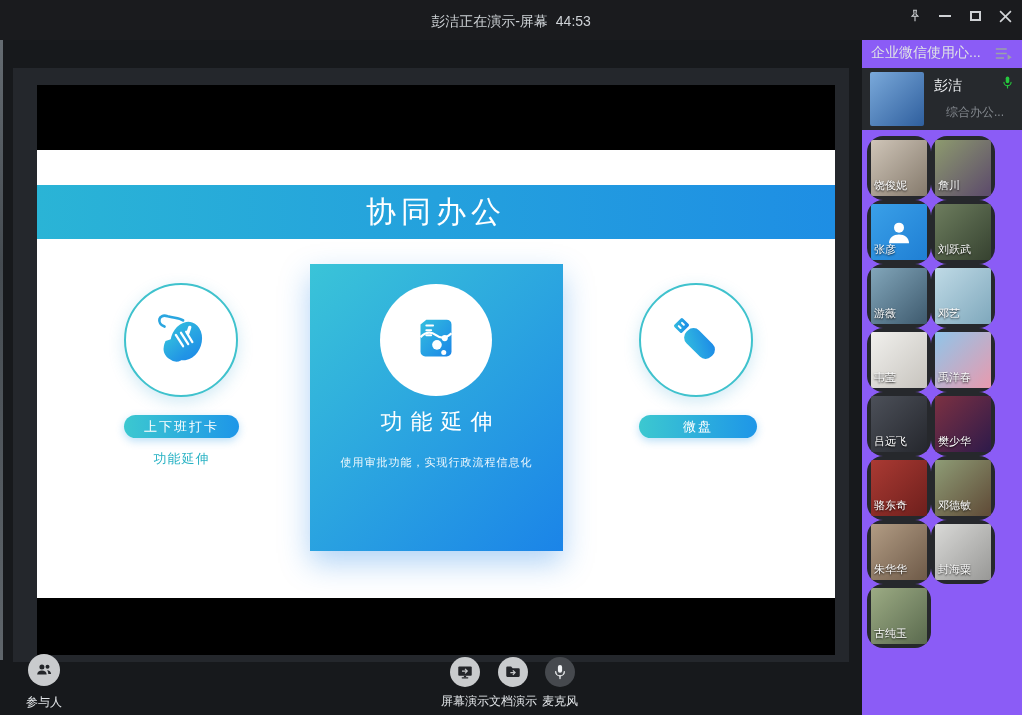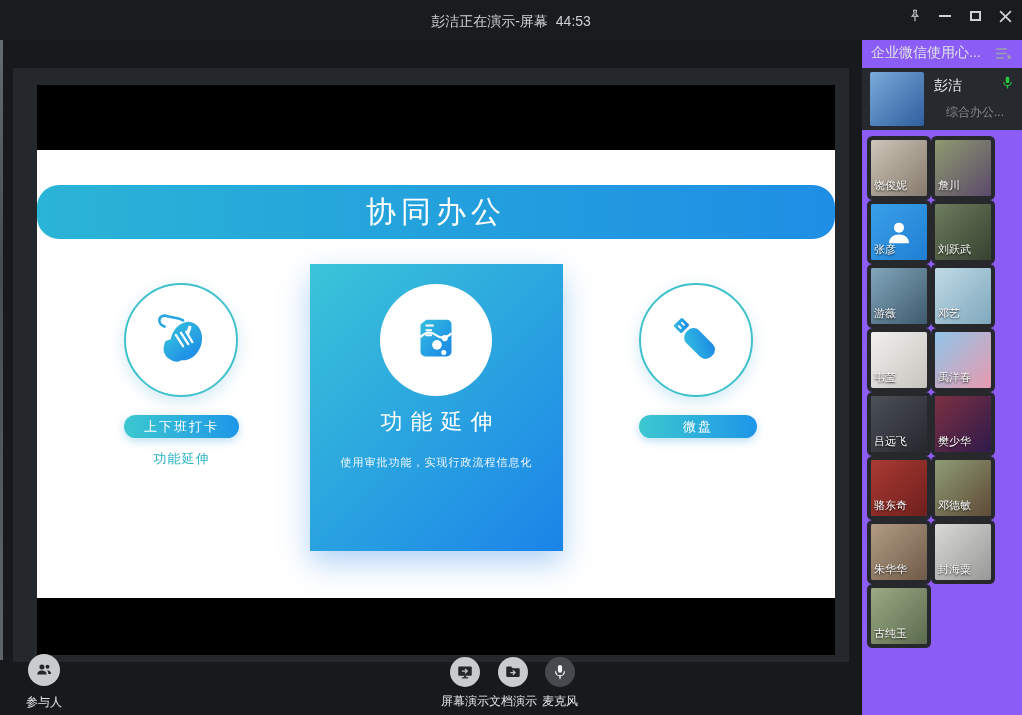--- a/index.html
+++ b/index.html
@@ -23,21 +23,21 @@
   .edge-sliver { position:absolute; left:0; top:0; width:3px; height:660px;
     background:linear-gradient(#aeb9c2,#6b757d 40%,#9aa4ac); opacity:.55; }
   
   .main { position:absolute; left:0; top:40px; width:862px; height:675px; }
   .stage-panel { position:absolute; left:13px; top:28px; width:836px; height:594px; background:#24272c; }
   .slide { position:absolute; left:24px; top:17px; width:798px; height:570px; background:#000; }
   .slide-white { position:absolute; left:0; top:65px; width:798px; height:448px; background:#ffffff; }
   .slide-black-bottom { position:absolute; left:0; top:513px; width:798px; height:57px; background:#000; }
   .banner { position:absolute; left:0; top:100px; width:798px; height:54px;
     background:linear-gradient(90deg,#2ab4d6,#1e8ee4);
-    display:flex; align-items:center; justify-content:center; gap:20px;border-radius:22px; }
+    display:flex; align-items:center; justify-content:center; gap:20px; }
   .dash { width:46px; height:4px; border-radius:2px; }
   .banner-title { font-size:30px; color:#fff; letter-spacing:5px; font-weight:500; }
   .feature-circle { position:absolute; width:114px; height:114px; border-radius:50%;
     background:#fff; border:2px solid #3fc2cd; box-shadow:0 5px 16px rgba(46,160,210,.22);
     display:flex; align-items:center; justify-content:center; }
   .fc-left { left:87px; top:198px; }
   .fc-right { left:602px; top:198px; }
   .pill-btn { position:absolute; top:330px; height:23px; border-radius:12px;
     background:linear-gradient(90deg,#3cc8d0,#1e96e8); color:#fff; font-size:13px;
     display:flex; align-items:center; justify-content:center; letter-spacing:2px;
@@ -76,21 +76,21 @@
   .sb-title { flex:1; font-size:14px; color:#dfe2e5; white-space:nowrap; overflow:hidden; }
   .presenter { position:relative; margin-top:2px; height:62px; background:#26292d;
     display:flex; align-items:center; cursor:pointer; }
   .presenter-avatar { width:54px; height:54px; margin-left:8px; border-radius:2px; flex:none; }
   .presenter-info { margin-left:10px; overflow:hidden; }
   .p-name { font-size:14px; color:#f0f2f4; }
   .p-dept { font-size:12px; color:#84898f; margin-top:9px; white-space:nowrap;margin-left:12px; }
   .presenter-mic { position:absolute; top:7px; right:7px; }
   .pgrid { position:absolute; left:9px; top:100px; display:grid;
     grid-template-columns:repeat(2, 56px); gap:8px 8px; }
-  .pcell { position:relative; width:56px; height:56px; border-radius:2px;
+  .pcell { position:relative; width:56px; height:56px; border-radius:12px;
     box-shadow:0 0 0 4px #26282c; cursor:pointer; }
   .pv-img { position:absolute; inset:0; border-radius:2px;
     display:flex; align-items:center; justify-content:center; }
   .silhouette { display:none; }
   .pv-name { position:absolute; left:3px; bottom:3px; font-size:11px; color:#fff;
     text-shadow:0 1px 2px rgba(0,0,0,.95); white-space:nowrap; }
 </style>
 </head>
 <body>
 

